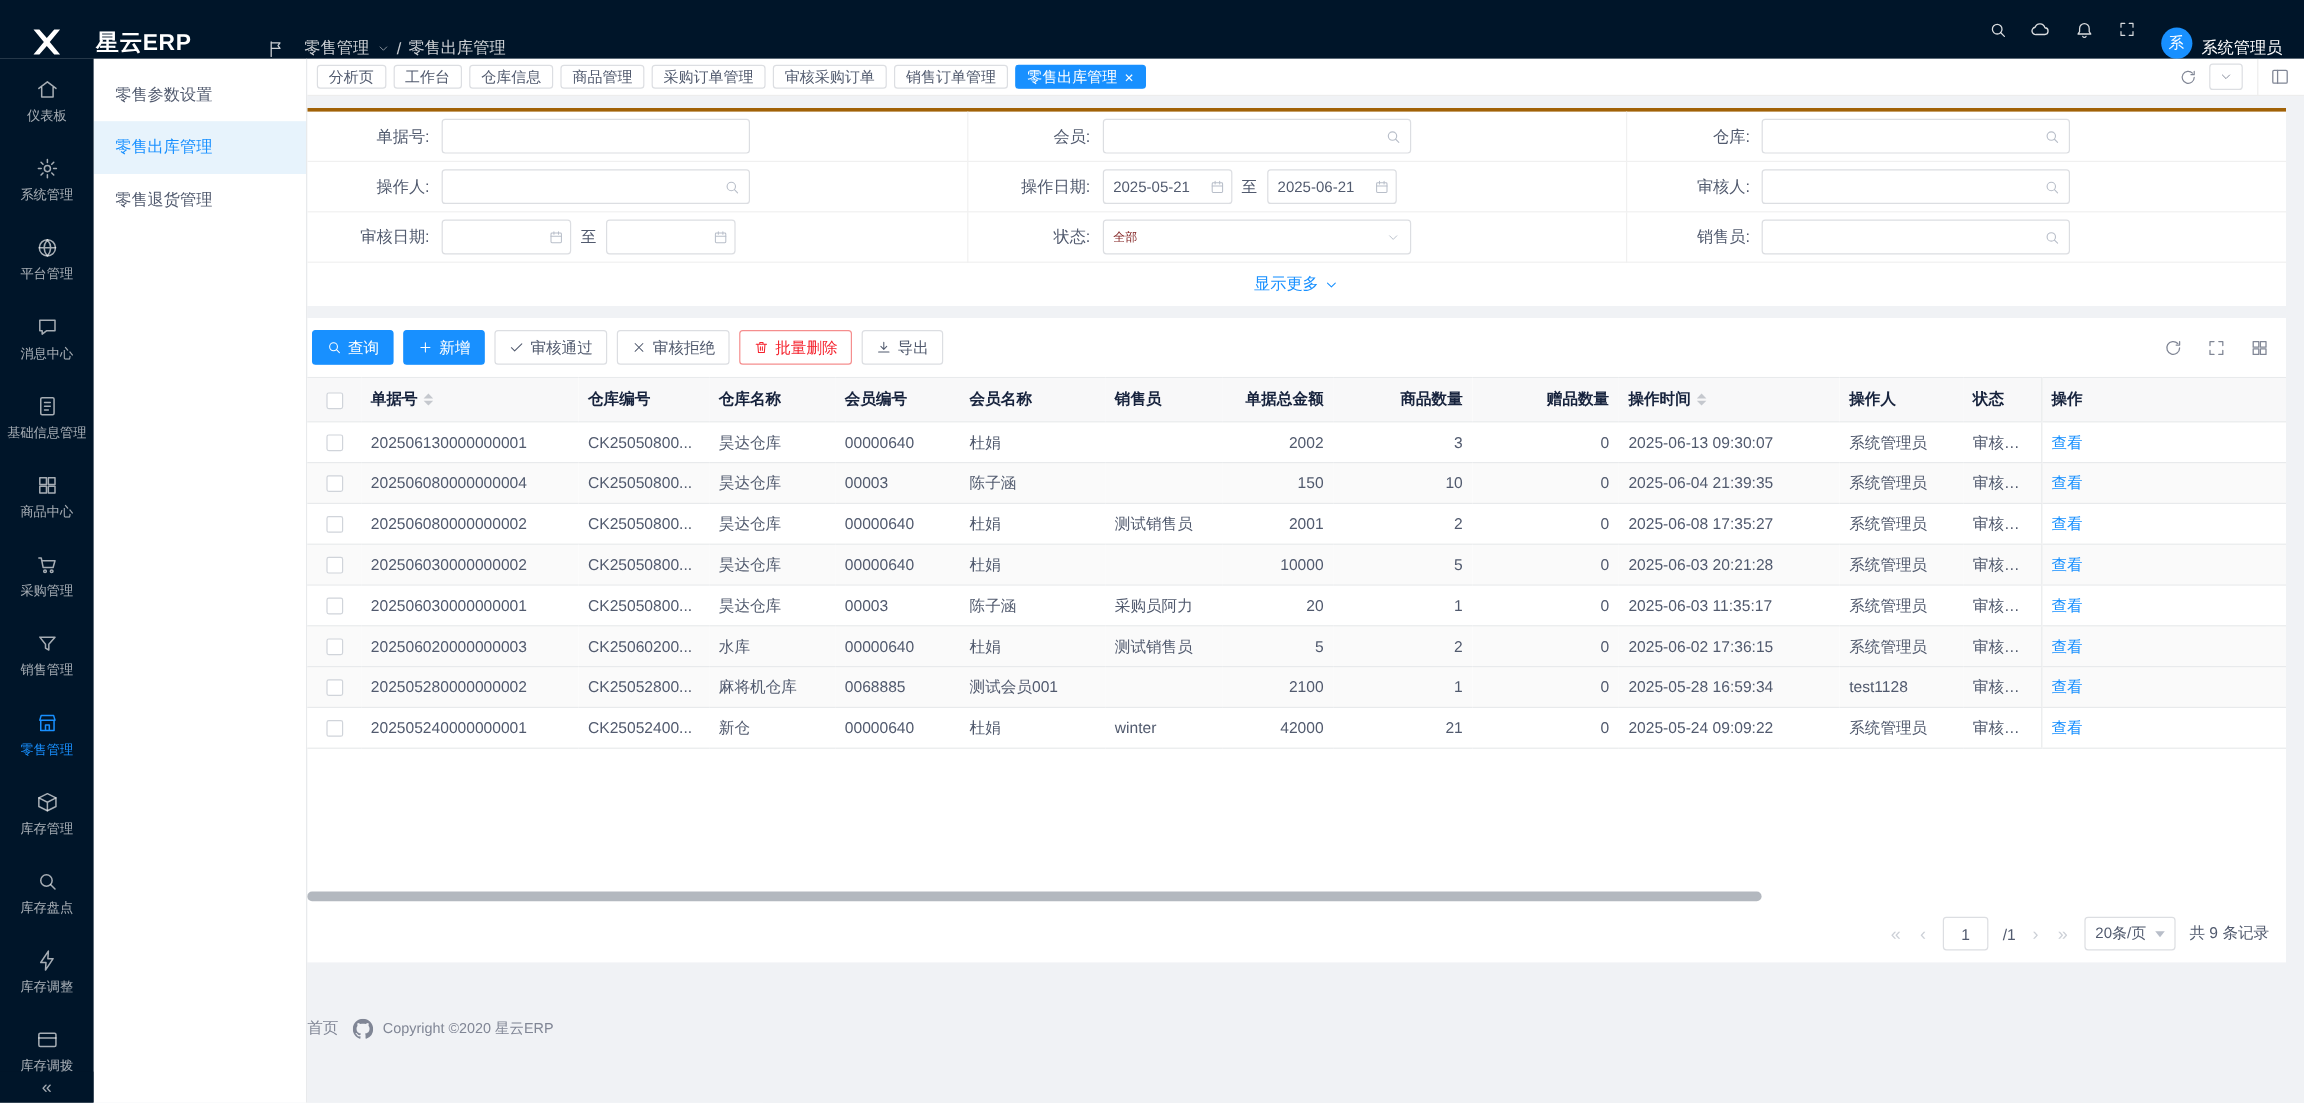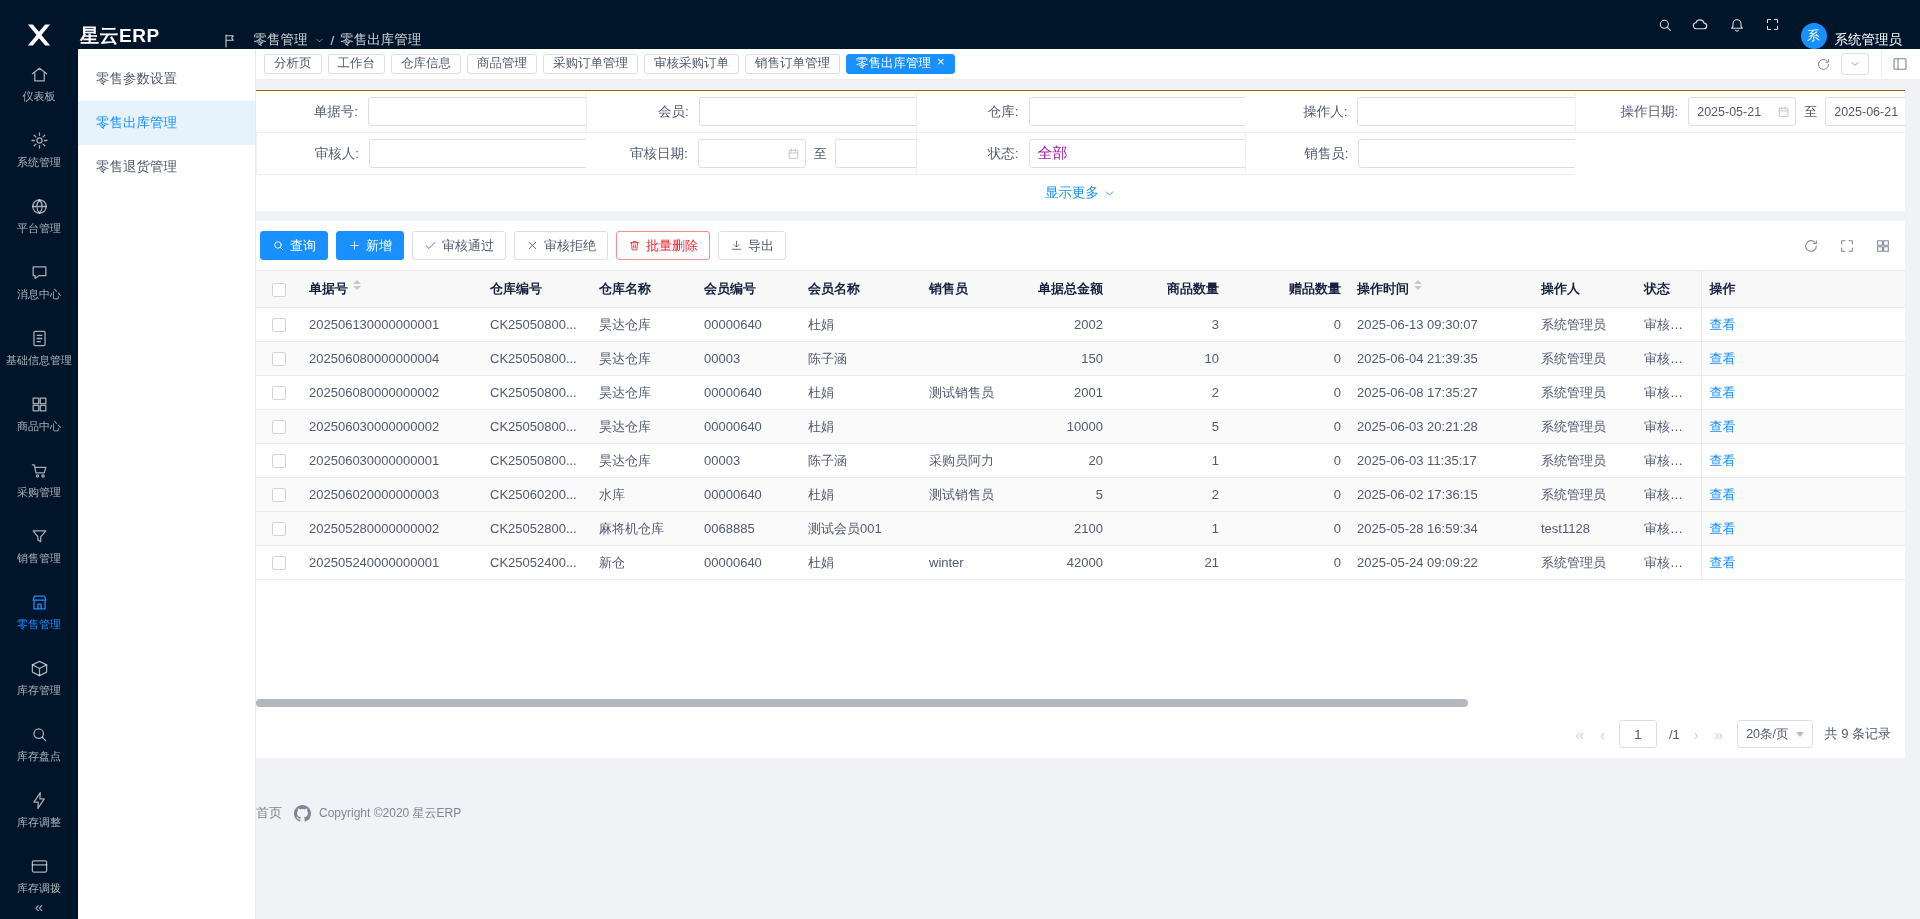--- a/index.html
+++ b/index.html
@@ -30,46 +30,46 @@
 
   
   .submenu{grid-area:sub;background:#fff;border-right:1px solid #e8eaec;padding-top:8px;overflow:hidden}
   .submenu-item{height:44px;display:flex;align-items:center;padding:0 18px;font-size:13.5px;color:#515a6e;cursor:pointer;white-space:nowrap}
   .submenu-item.active{background:#e7f3fc;color:#1890ff}
 
   
   .main{grid-area:main;display:flex;flex-direction:column;overflow:hidden;background:#f0f2f5}
   .tabbar{height:31px;background:#fff;border-bottom:1px solid #ededed;display:flex;align-items:center;padding:0 8px;gap:6px;flex:none}
   .tabs{display:flex;gap:6px;flex:1}
-  .tab{height:20px;padding:0 9px;border:1px solid #dcdee2;border-radius:3px;background:#fff;font-size:12.5px;color:#515a6e;display:flex;gap:6px;cursor:pointer;white-space:nowrap}
+  .tab{height:20px;padding:0 9px;border:1px solid #dcdee2;border-radius:3px;background:#fff;font-size:12.5px;color:#515a6e;display:flex;align-items:center;gap:6px;cursor:pointer;white-space:nowrap}
   .tab.active{background:#1890ff;border-color:#1890ff;color:#fff}
   .tab .x{font-size:13px;line-height:1;cursor:pointer}
   .ticon{color:#808695;cursor:pointer;display:flex;margin:0 4px}
   .tbox{border:1px solid #dcdee2;border-radius:3px;height:22px;width:28px;display:flex;align-items:center;justify-content:center;color:#808695;cursor:pointer}
   .tlayout{border-left:1px solid #ededed;padding-left:10px;margin-left:6px;height:31px;align-items:center}
 
   .content{flex:1;overflow:hidden;padding:10px 15px 0 0;display:flex;flex-direction:column}
   .card{background:#fff}
 
   
   .filter-card{margin-bottom:10px;flex:none}
-  .fgrid{display:grid;grid-template-columns:1fr 1fr 1fr 1fr 1fr;border-top:1px solid #a16207}
+  .fgrid{display:grid;grid-template-columns:1fr 1fr 1fr;border-top:3px solid #a16207}
   .fcell{display:flex;align-items:center;height:42px;border-bottom:1px solid #f0f0f0;padding-right:10px;overflow:hidden}
   .fgrid .fcell:nth-child(3n+2),.fgrid .fcell:nth-child(3n){border-left:1px solid #f0f0f0}
   .flabel{width:112px;text-align:right;padding-right:10px;font-size:13.5px;color:#515a6e;flex:none;white-space:nowrap}
   .fctl{display:flex;align-items:center;position:relative}
   .finput{width:257px;height:29px;border:1px solid #dcdee2;border-radius:3px;padding:0 26px 0 8px;font-size:13px;color:#515a6e;outline:none;background:#fff}
   .finput.plain{padding-right:8px}
   .suffix{position:absolute;right:8px;top:50%;transform:translateY(-50%);color:#b8bec9;pointer-events:none;display:flex}
   .dinput{position:relative;display:flex;align-items:flex-end}
   .dinput input{width:108px;height:29px;border:1px solid #dcdee2;border-radius:3px;padding:0 24px 0 8px;font-size:12.5px;color:#515a6e;outline:none}
   .dinput .suffix{right:6px}
   .to{margin:0 8px;font-size:13px;color:#515a6e}
   .fsel{width:257px;height:29px;border:1px solid #dcdee2;border-radius:3px;display:flex;align-items:center;justify-content:space-between;padding:0 8px;cursor:pointer;background:#fff}
-  .fsel-val{font-size:15px;color:#a21caf}
+  .fsel-val{font-size:10px;color:#7f1d1d}
   .fsel-arrow{display:flex;color:#b8bec9}
   .more-row{height:36px;display:flex;align-items:center;justify-content:center}
   .more{color:#1890ff;font-size:13.5px;display:flex;align-items:center;gap:4px;cursor:pointer;text-decoration:none}
   .more .mc{display:flex}
 
   
   .table-card{flex:none;display:flex;flex-direction:column}
   .toolbar{display:flex;align-items:center;padding:10px 14px 10px 4px;gap:8px}
   .btn{height:29px;padding:0 11px;border-radius:3px;font-size:13px;display:flex;align-items:center;gap:5px;cursor:pointer;border:1px solid #dcdee2;background:#fff;color:#515a6e;font-family:inherit}
   .btn.primary{background:#1890ff;border-color:#1890ff;color:#fff}
@@ -78,21 +78,21 @@
   .tspace{flex:1}
   .gicon{color:#808695;margin-left:12px;cursor:pointer;display:flex}
 
   
   .twrap{position:relative;height:440px;overflow:hidden}
   table{border-collapse:collapse;table-layout:fixed;width:1649px;font-size:13px}
   th{background:#f8f8f9;height:37px;font-weight:bold;color:#17233d;text-align:left;padding:0 8px;border-bottom:1px solid #e8eaec;border-top:1px solid #e8eaec;white-space:nowrap;overflow:hidden}
   td{height:34px;padding:0 8px;border-bottom:1px solid #e8eaec;color:#515a6e;white-space:nowrap;overflow:hidden;text-overflow:ellipsis;background:#fff}
   tr.striped td{background:#fafafa}
   td.r,th.r{text-align:right}
-  .th-in{display:flex;}
+  .th-in{display:flex;align-items:center}
   th.r .th-in{justify-content:flex-end}
   .c-check{text-align:center;padding:0}
   .cb{display:inline-block;width:14px;height:14px;border:1px solid #d0d4da;border-radius:2px;background:#fff;vertical-align:middle;cursor:pointer}
   th.c-action,td.c-action{border-left:1px solid #e8eaec;box-shadow:-7px 0 8px -7px rgba(0,0,0,.25)}
   a.view{color:#1890ff;cursor:pointer;text-decoration:none}
   .caret{display:inline-flex;flex-direction:column;margin-left:5px;gap:2px;cursor:pointer}
   .caret i{width:0;height:0;border-left:4px solid transparent;border-right:4px solid transparent}
   .caret .up{border-bottom:4px solid #c5c8ce}
   .caret .down{border-top:4px solid #c5c8ce}
   .hscroll{position:absolute;left:0;right:0;bottom:2px;height:10px;display:flex;align-items:center}

